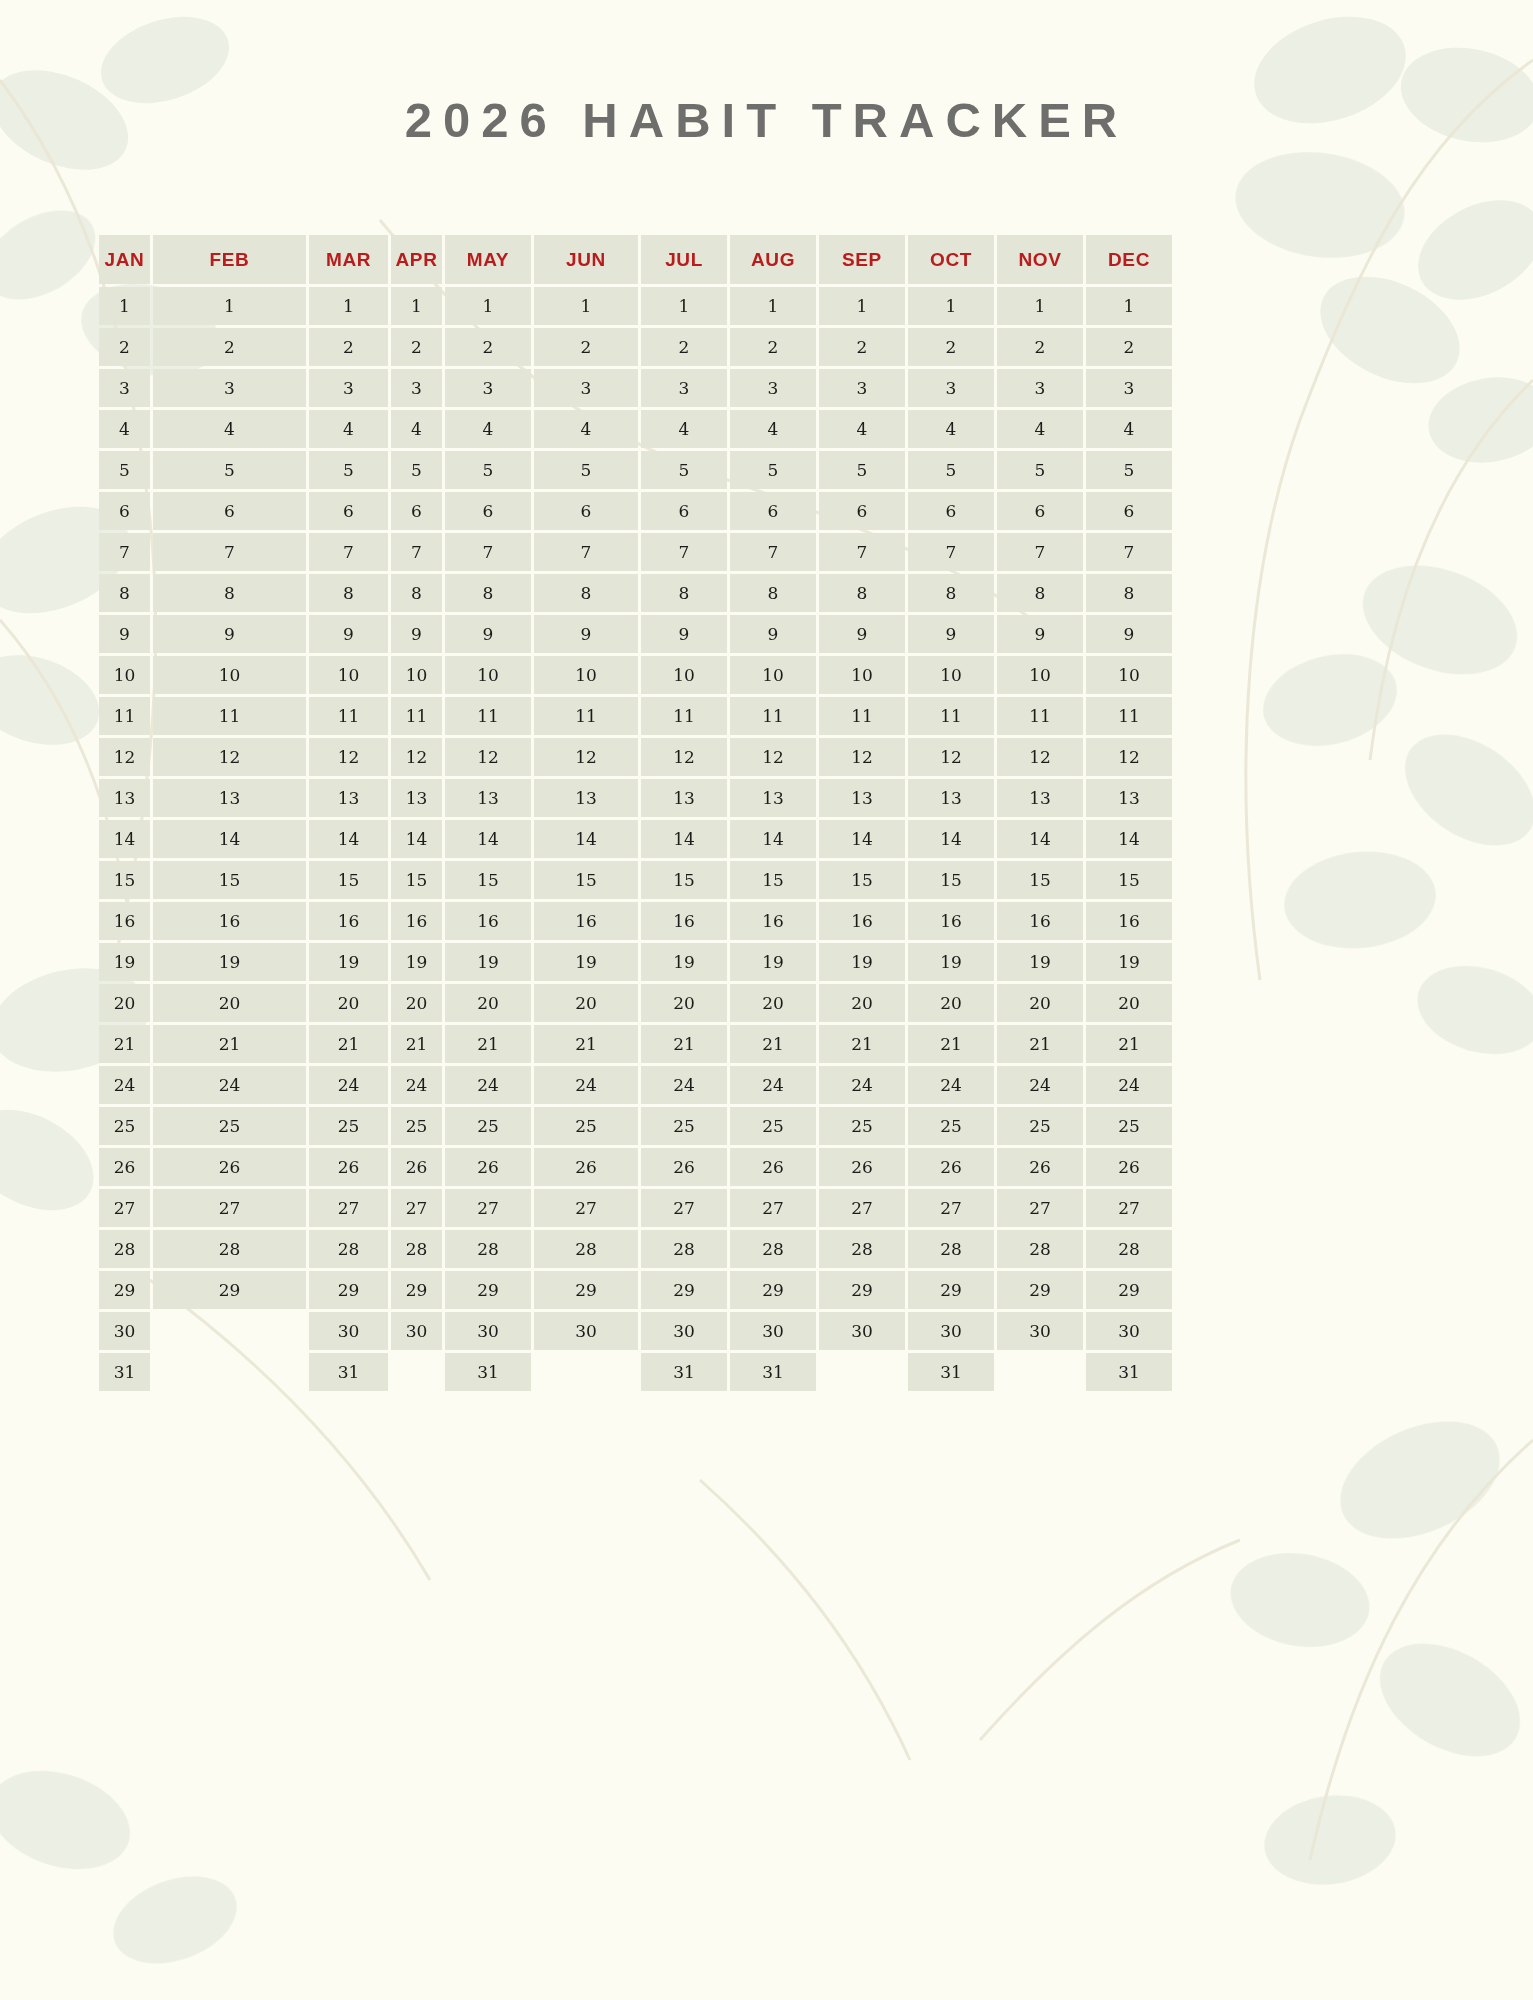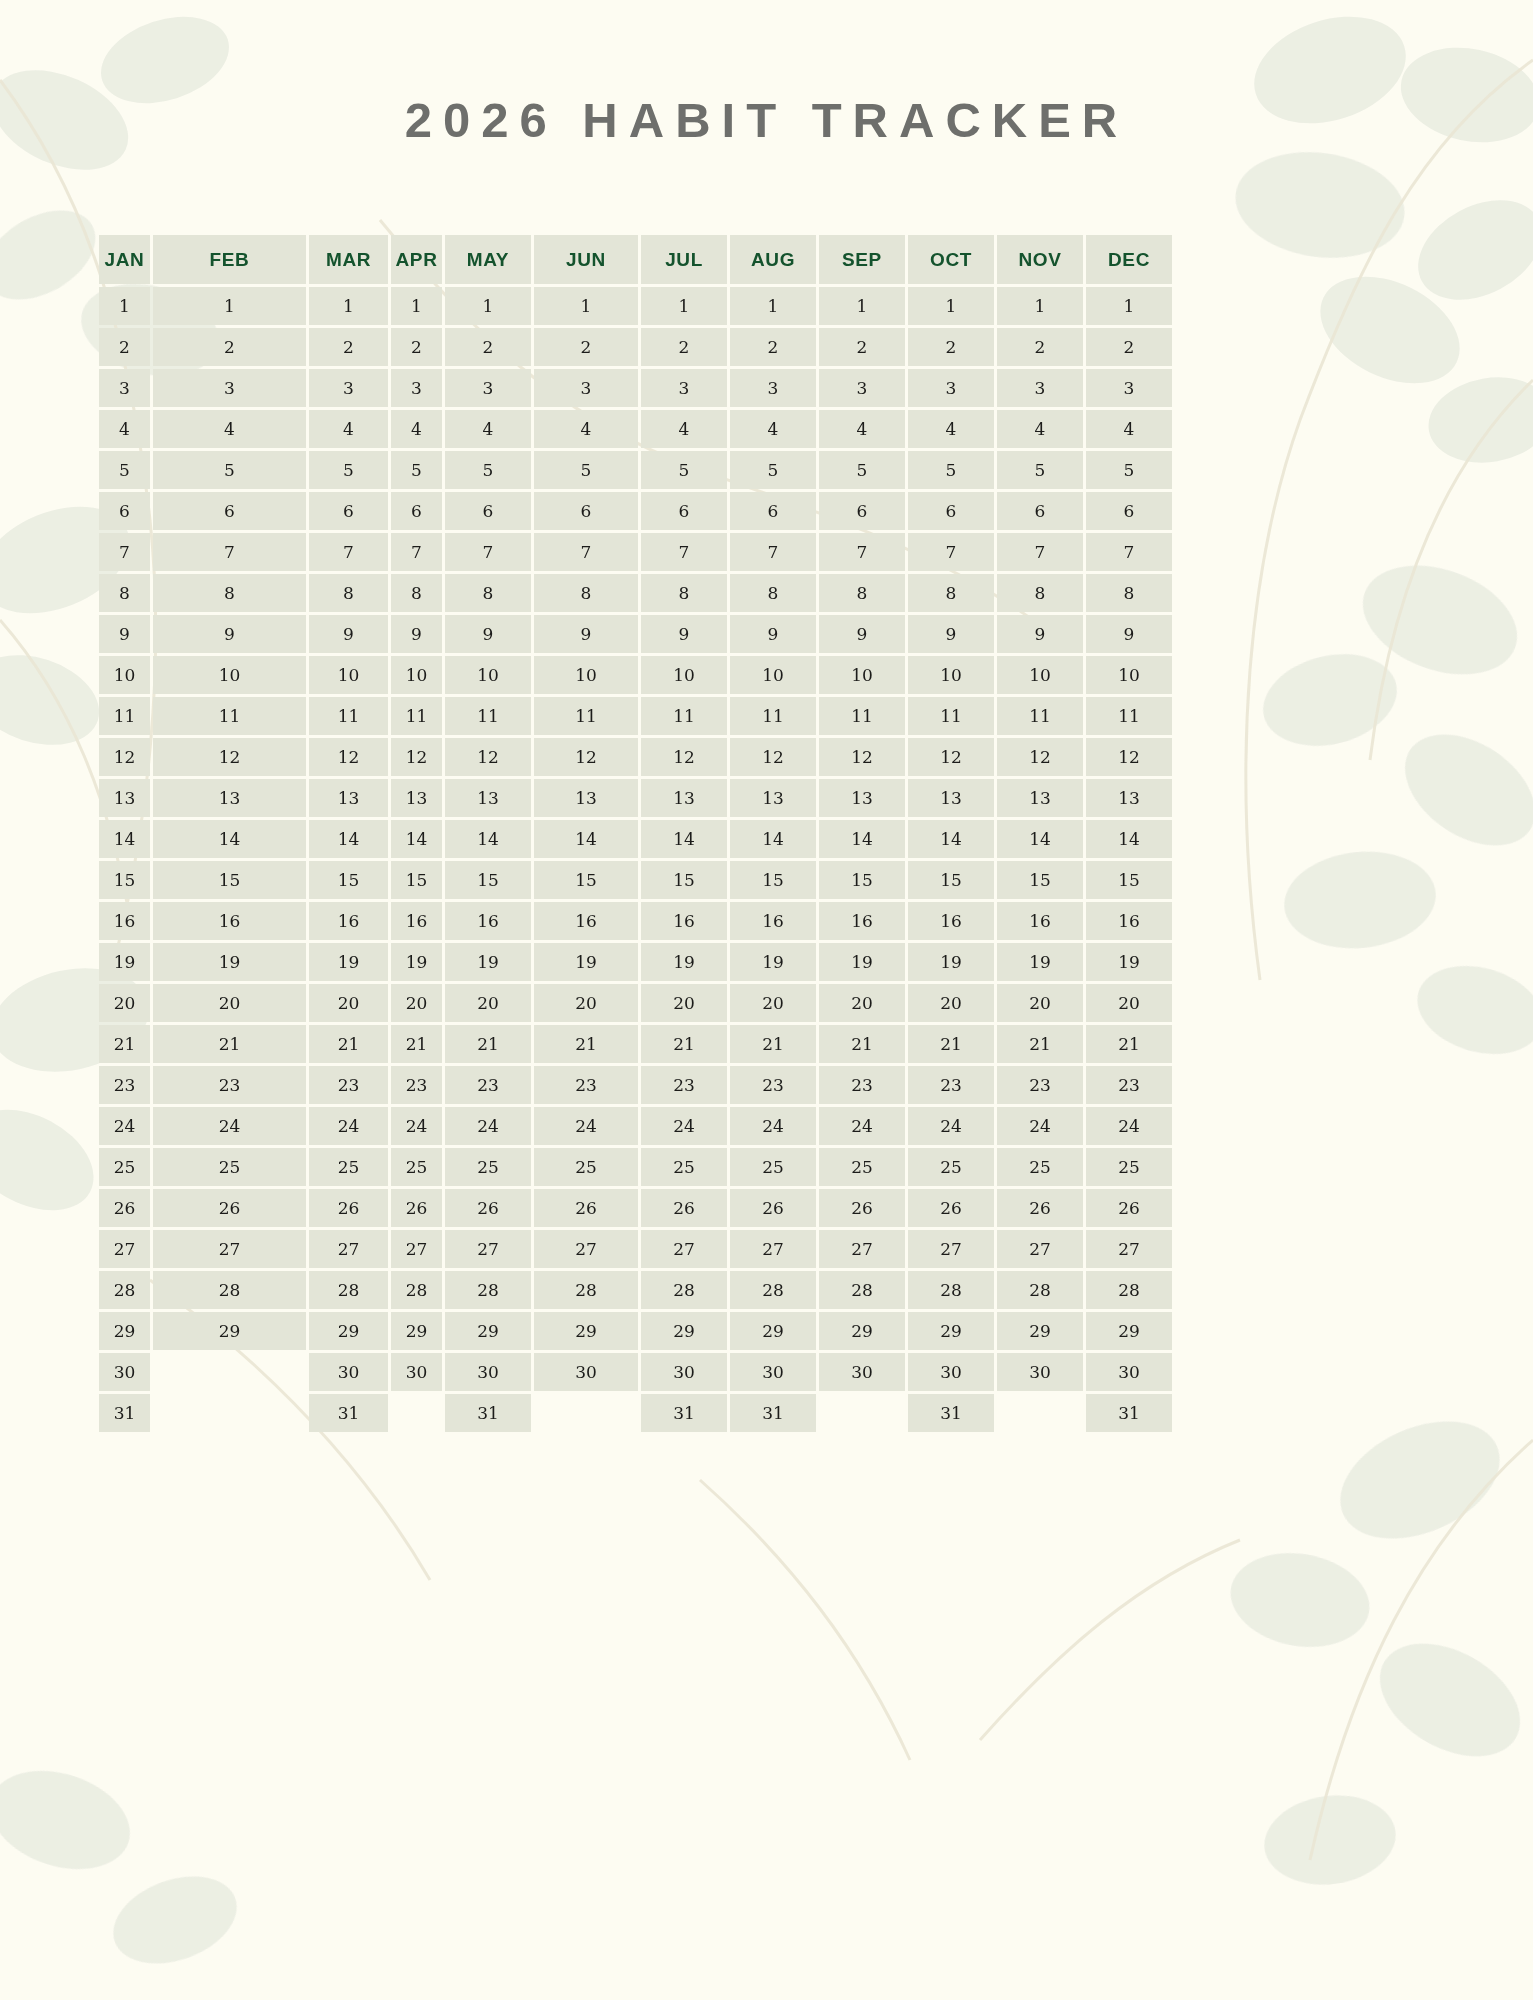--- a/index.html
+++ b/index.html
@@ -52,21 +52,21 @@
     left: 96px;
     top: 232px;
     width: 1013px;
     border-collapse: separate;
     border-spacing: 3px;
     table-layout: fixed;
   }
 
   #tracker-table th {
     background: #e3e5d7;
-    color: #14532d;
+    color: #b91c1c;
     font-size: 19px;
     font-weight: bold;
     letter-spacing: 0.6px;
     height: 49px;
     padding: 0;
     text-align: center;
     vertical-align: middle;
     font-family: "Liberation Sans", sans-serif;
   }
 
@@ -489,34 +489,20 @@
           <td>21</td>
           <td>21</td>
           <td>21</td>
           <td>21</td>
           <td>21</td>
           <td>21</td>
           <td>21</td>
           <td>21</td>
         </tr>
         <tr>
-          <td>23</td>
-          <td>23</td>
-          <td>23</td>
-          <td>23</td>
-          <td>23</td>
-          <td>23</td>
-          <td>23</td>
-          <td>23</td>
-          <td>23</td>
-          <td>23</td>
-          <td>23</td>
-          <td>23</td>
-        </tr>
-        <tr>
           <td>24</td>
           <td>24</td>
           <td>24</td>
           <td>24</td>
           <td>24</td>
           <td>24</td>
           <td>24</td>
           <td>24</td>
           <td>24</td>
           <td>24</td>

